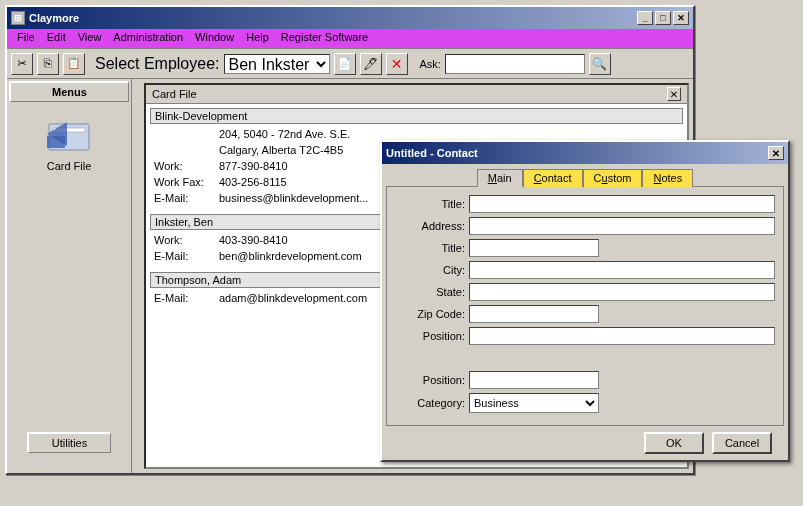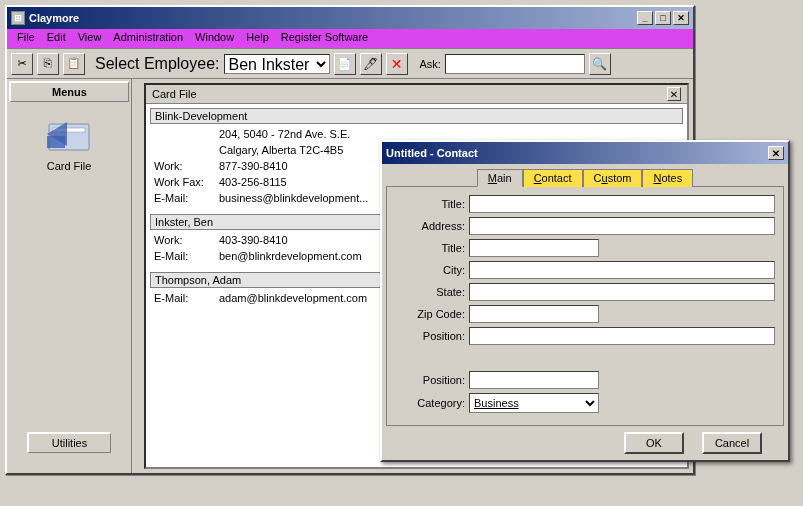--- a/index.html
+++ b/index.html
@@ -412,29 +412,28 @@
     }
 
     .form-select {
       width: 130px;
       height: 20px;
       font-size: 11px;
       border: 1px solid #808080;
       border-top-color: #404040;
       border-left-color: #404040;
       background: white;
-      text-decoration: underline;
     }
 
     
     .dialog-buttons {
       display: flex;
       justify-content: flex-end;
-      gap: 18px;
-      padding: 6px 26px;
+      gap: 8px;
+      padding: 6px 16px;
     }
 
     .dialog-btn {
       width: 60px;
       height: 22px;
       background: #d4d0c8;
       border: 2px solid #ffffff;
       border-right-color: #404040;
       border-bottom-color: #404040;
       font-size: 11px;

